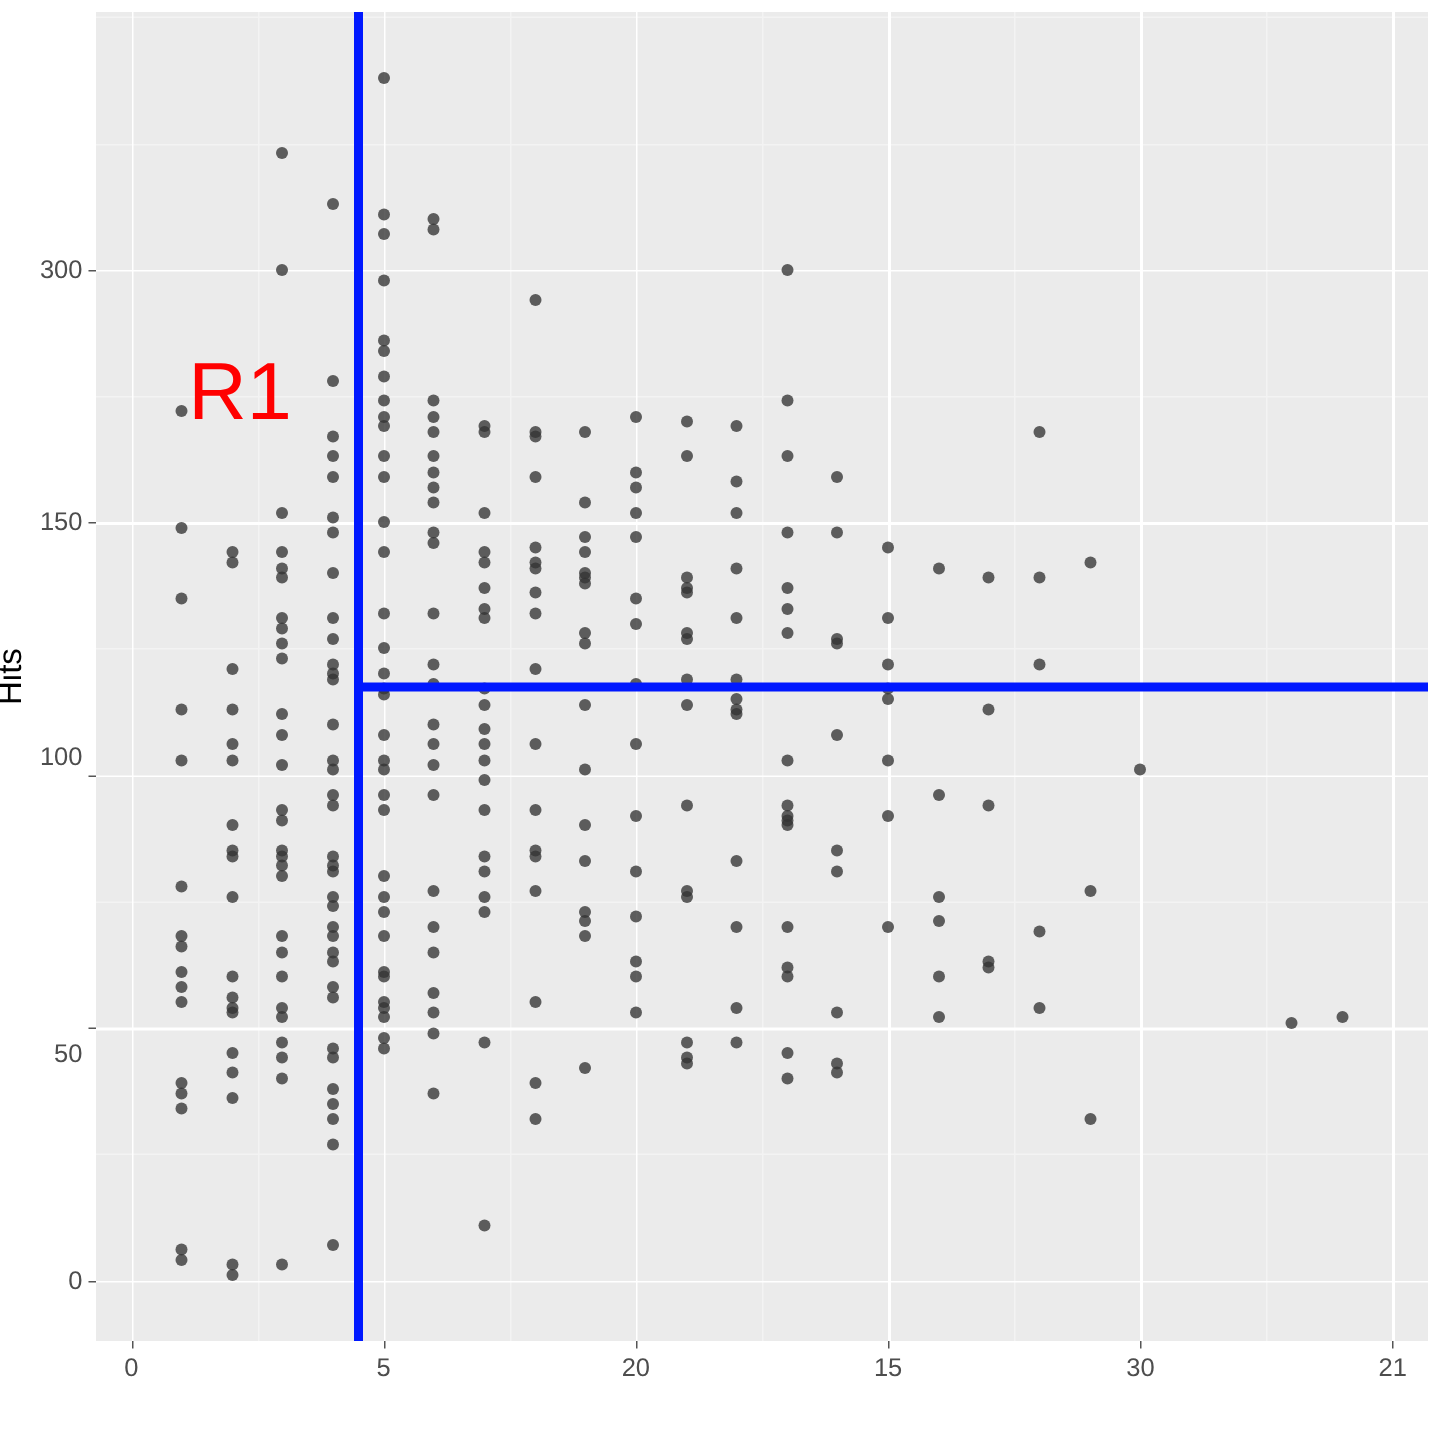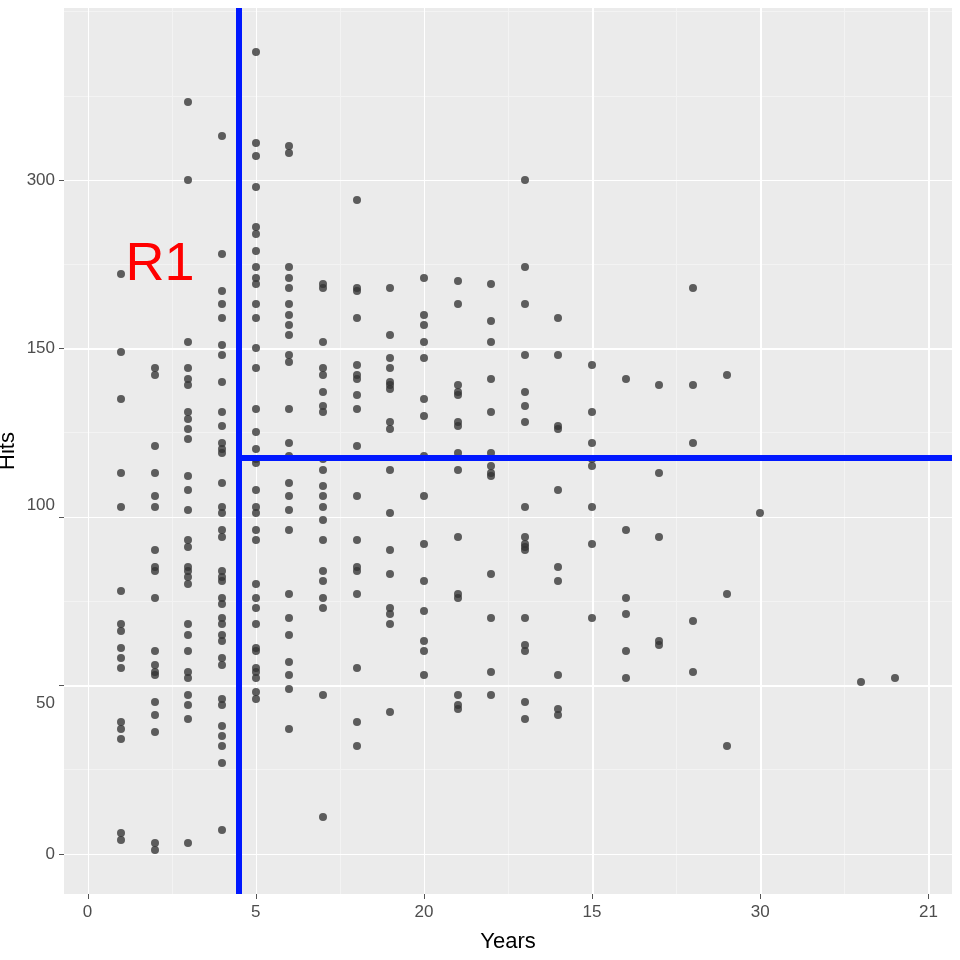--- a/index.html
+++ b/index.html
@@ -466,21 +466,20 @@
       <div class="point" style="left: 662.636px; top: 737.772px;"></div>
       <div class="point" style="left: 662.636px; top: 586.175px;"></div>
       <div class="point" style="left: 662.636px; top: 367.202px;"></div>
       <div class="point" style="left: 696.273px; top: 505.323px;"></div>
       <div class="point" style="left: 797.182px; top: 673.764px;"></div>
       <div class="point" style="left: 830.818px; top: 670.395px;"></div>
       <div class="split-line-v" style="left: 174.909px;"></div>
       <div class="split-line-h" style="left: 174.909px; width: 713.091px; top: 449.738px;"></div>
       <div class="region-label" style="left: 96px; top: 252.662px; text-align: right;">R1</div>
     </div>
-  <div class="axis-label-x">Years</div>
   <div class="axis-label-y">Hits</div>
   <div id="ticks-container">
       <div class="tick-mark-x" style="left: 87.5455px;"></div>
       <div class="tick-label-x" style="left: 87.5455px;">0</div>
       <div class="tick-mark-x" style="left: 255.727px;"></div>
       <div class="tick-label-x" style="left: 255.727px;">5</div>
       <div class="tick-mark-x" style="left: 423.909px;"></div>
       <div class="tick-label-x" style="left: 423.909px;">20</div>
       <div class="tick-mark-x" style="left: 592.091px;"></div>
       <div class="tick-label-x" style="left: 592.091px;">15</div>

